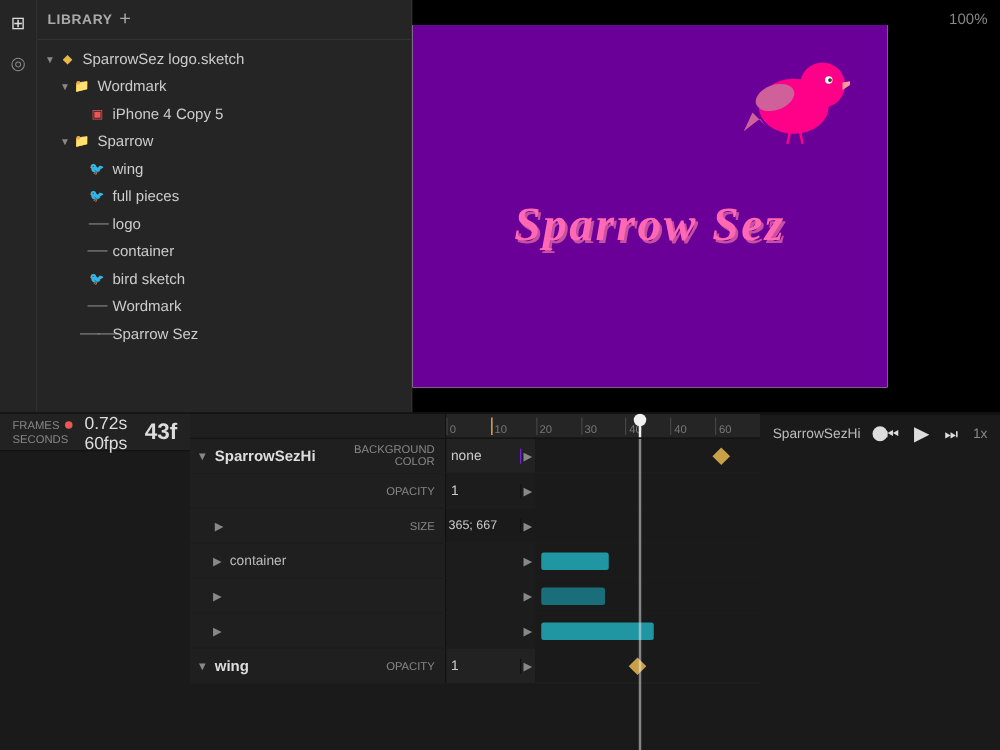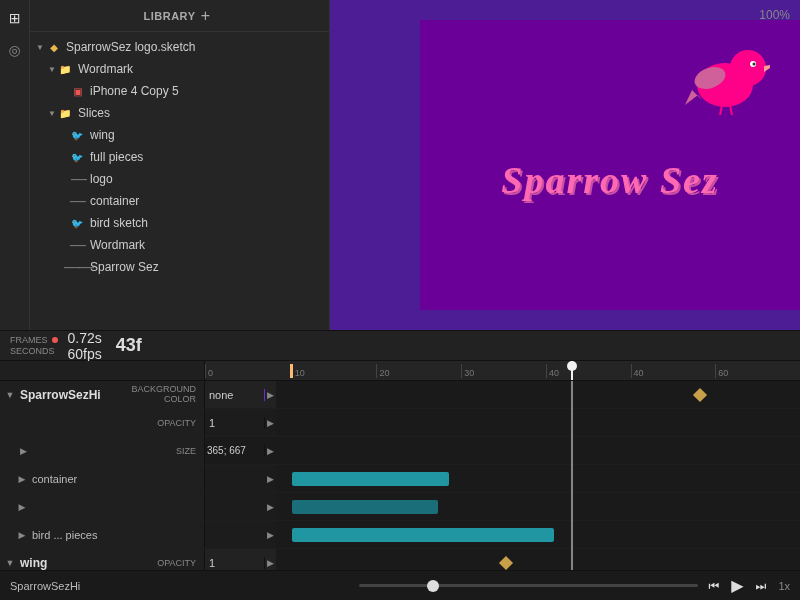--- a/index.html
+++ b/index.html
@@ -4,50 +4,50 @@
   <style>
     * { margin: 0; padding: 0; box-sizing: border-box; }
     body { width: 800px; height: 600px; overflow: hidden; font-family: -apple-system, BlinkMacSystemFont, 'Segoe UI', sans-serif; background: #1e1e1e; color: #ccc; font-size: 12px; }
 
     
     .app { display: flex; flex-direction: column; height: 600px; }
     .main-area { display: flex; flex: 1; overflow: hidden; }
 
     
     .sidebar { width: 300px; background: #252526; border-right: 1px solid #333; display: flex; flex-direction: column; overflow: hidden; }
-    .sidebar-header { display: flex; align-items: center; justify-content: center; padding: 4px 8px; border-bottom: 1px solid #333; height: 32px; }
+    .sidebar-header { display: flex; align-items: center; justify-content: flex-start; padding: 4px 8px; border-bottom: 1px solid #333; height: 32px; }
     .sidebar-title { font-size: 11px; font-weight: 600; color: #aaa; letter-spacing: 0.5px; }
     .sidebar-add-btn { color: #aaa; font-size: 16px; cursor: pointer; width: 20px; height: 20px; display: flex; align-items: center; justify-content: center; }
     .sidebar-content { overflow-y: auto; flex: 1; padding: 4px 0; }
 
     
     .tree-item { display: flex; align-items: center; padding: 2px 0; cursor: pointer; height: 22px; }
     .tree-item .arrow { width: 12px; height: 12px; display: inline-flex; align-items: center; justify-content: center; font-size: 8px; color: #888; }
     .tree-item .icon { width: 16px; height: 16px; display: inline-flex; align-items: center; justify-content: center; margin-right: 4px; font-size: 10px; }
     .tree-item .label { color: #ccc; font-size: 12px; }
 
     
     .icon-sketch { color: #e8b84b; font-size: 12px; }
     .icon-folder { color: #dcb67a; font-size: 11px; }
     .icon-slice { color: #e6559e; font-size: 11px; }
     .icon-dash { color: #777; font-size: 14px; }
 
     
-    .canvas-area { flex: 1; background: #4c1d95; display: flex; align-items: center; justify-content: flex-end; position: relative; }
+    .canvas-area { flex: 1; background: #000000; display: flex; align-items: center; justify-content: flex-start; position: relative; }
     .zoom-label { position: absolute; top: 8px; right: 10px; color: #888; font-size: 12px; }
     .canvas-frame { background: white; width: 380px; height: 290px; display: flex; align-items: center; justify-content: center; position: relative; overflow: hidden; }
     .canvas-inner { background: #6b0099; width: 100%; height: 100%; display: flex; flex-direction: column; align-items: center; justify-content: center; position: relative; padding: 20px; }
 
     
     .bird-container { position: absolute; top: 20px; right: 30px; }
 
     .sparrow-text { font-size: 38px; font-weight: 900; font-style: italic; color: #ff69b4; font-family: Georgia, serif; letter-spacing: 2px; margin-top: 30px; text-shadow: 2px 2px 0 #c850a0; }
 
     
-    .timeline { height: 270px; background: #1a1a1a; border-top: 1px solid #111; display: flex; flex-direction: column; }
+    .timeline { height: 270px; background: #1a1a1a; border-top: 1px solid #111; display: flex; flex-direction: row; }
 
     .timeline-header { display: flex; align-items: center; height: 30px; background: #222; border-bottom: 1px solid #111; padding: 0 10px; gap: 10px; }
     .frames-seconds { display: flex; flex-direction: column; font-size: 9px; color: #888; line-height: 1.2; }
     .frame-dot { display: inline-block; width: 6px; height: 6px; background: #e55; border-radius: 50%; margin-left: 4px; }
     .timecode { font-size: 14px; color: #ddd; font-weight: 500; }
     .track-row { display: flex; height: 28px; border-bottom: 1px solid #1e1e1e; align-items: center; }
     .track-label-area { width: 205px; min-width: 205px; display: flex; align-items: center; padding: 0 4px; gap: 4px; background: #1f1f1f; border-right: 1px solid #111; height: 100%; }
     .track-expand { width: 12px; height: 12px; display: flex; align-items: center; justify-content: center; color: #888; font-size: 9px; cursor: pointer; }
     .track-name { color: #bbb; font-size: 11px; flex: 1; }
     .track-timeline { flex: 1; height: 100%; position: relative; background: #1a1a1a; overflow: hidden; }
@@ -105,21 +105,21 @@
 
         <div class="tree-item" style="padding-left:28px;">
           <span class="arrow" style="width:12px;"></span>
           <span class="icon" style="color:#e55; font-size:10px;">▣</span>
           <span class="label">iPhone 4 Copy 5</span>
         </div>
 
         <div class="tree-item" style="padding-left:16px;">
           <span class="arrow">▼</span>
           <span class="icon icon-folder">📁</span>
-          <span class="label">Slices</span>
+          <span class="label">Sparrow</span>
         </div>
 
         <div class="tree-item" style="padding-left:28px;">
           <span class="arrow" style="width:12px;"></span>
           <span class="icon icon-slice">🐦</span>
           <span class="label">wing</span>
         </div>
 
         <div class="tree-item" style="padding-left:28px;">
           <span class="arrow" style="width:12px;"></span>
@@ -211,21 +211,21 @@
       <span style="font-size:18px; color:#ddd; font-weight:600; margin-left:4px;">43f</span>
     </div>
 
     <div style="display:flex; flex-direction:column; flex:1; overflow:hidden; position:relative;">
 
       <div style="display:flex; height:20px; background:#252525; border-bottom:1px solid #111;">
         <div style="width:205px; min-width:205px; background:#1f1f1f; border-right:1px solid #111;"></div>
         <div style="flex:1; display:flex; align-items:flex-end; position:relative; overflow:hidden;">
           <div style="display:flex; width:100%; height:100%; align-items:center;">
             <div style="flex:1; border-left:1px solid #444; font-size:9px; color:#777; padding-left:2px; padding-top:4px;">0</div>
-            <div style="flex:1; border-left:3px solid #fdba74; font-size:9px; color:#777; padding-left:2px; padding-top:4px;">10</div>
+            <div style="flex:1; border-left:1px solid #fdba74; font-size:9px; color:#777; padding-left:2px; padding-top:4px;">10</div>
             <div style="flex:1; border-left:1px solid #444; font-size:9px; color:#777; padding-left:2px; padding-top:4px;">20</div>
             <div style="flex:1; border-left:1px solid #444; font-size:9px; color:#777; padding-left:2px; padding-top:4px;">30</div>
             <div style="flex:1; border-left:1px solid #444; font-size:9px; color:#777; padding-left:2px; padding-top:4px;">40</div>
             <div style="flex:1; border-left:1px solid #444; font-size:9px; color:#777; padding-left:2px; padding-top:4px;">40</div>
             <div style="flex:1; border-left:1px solid #444; font-size:9px; color:#777; padding-left:2px; padding-top:4px;">60</div>
           </div>
 
           <div style="position:absolute; left:calc(43/70*100%); top:0; bottom:0; width:2px; background:#f0f0f0; z-index:10;">
             <div style="width:10px; height:10px; background:#f0f0f0; border-radius:50%; position:absolute; top:0; left:-4px;"></div>
           </div>
@@ -295,21 +295,20 @@
           <div style="width:60px; border-right:1px solid #111;"></div>
           <span style="color:#888; font-size:9px; margin:0 2px; cursor:pointer;">▶</span>
           <div class="track-timeline" style="position:relative;">
             <div style="position:absolute; height:14px; top:50%; transform:translateY(-50%); border-radius:2px; background:#1a6e7a; left:3%; width:28%;"></div>
           </div>
         </div>
 
         <div class="track-row child">
           <div class="track-label-area" style="padding-left:16px;">
             <span class="track-expand">▶</span>
-            <span class="track-name">bird ... pieces</span>
           </div>
           <div style="width:60px; border-right:1px solid #111;"></div>
           <span style="color:#888; font-size:9px; margin:0 2px; cursor:pointer;">▶</span>
           <div class="track-timeline" style="position:relative;">
             <div style="position:absolute; height:14px; top:50%; transform:translateY(-50%); border-radius:2px; background:#2196a3; left:3%; width:50%;"></div>
           </div>
         </div>
 
         <div class="track-row parent">
           <div class="track-label-area">

